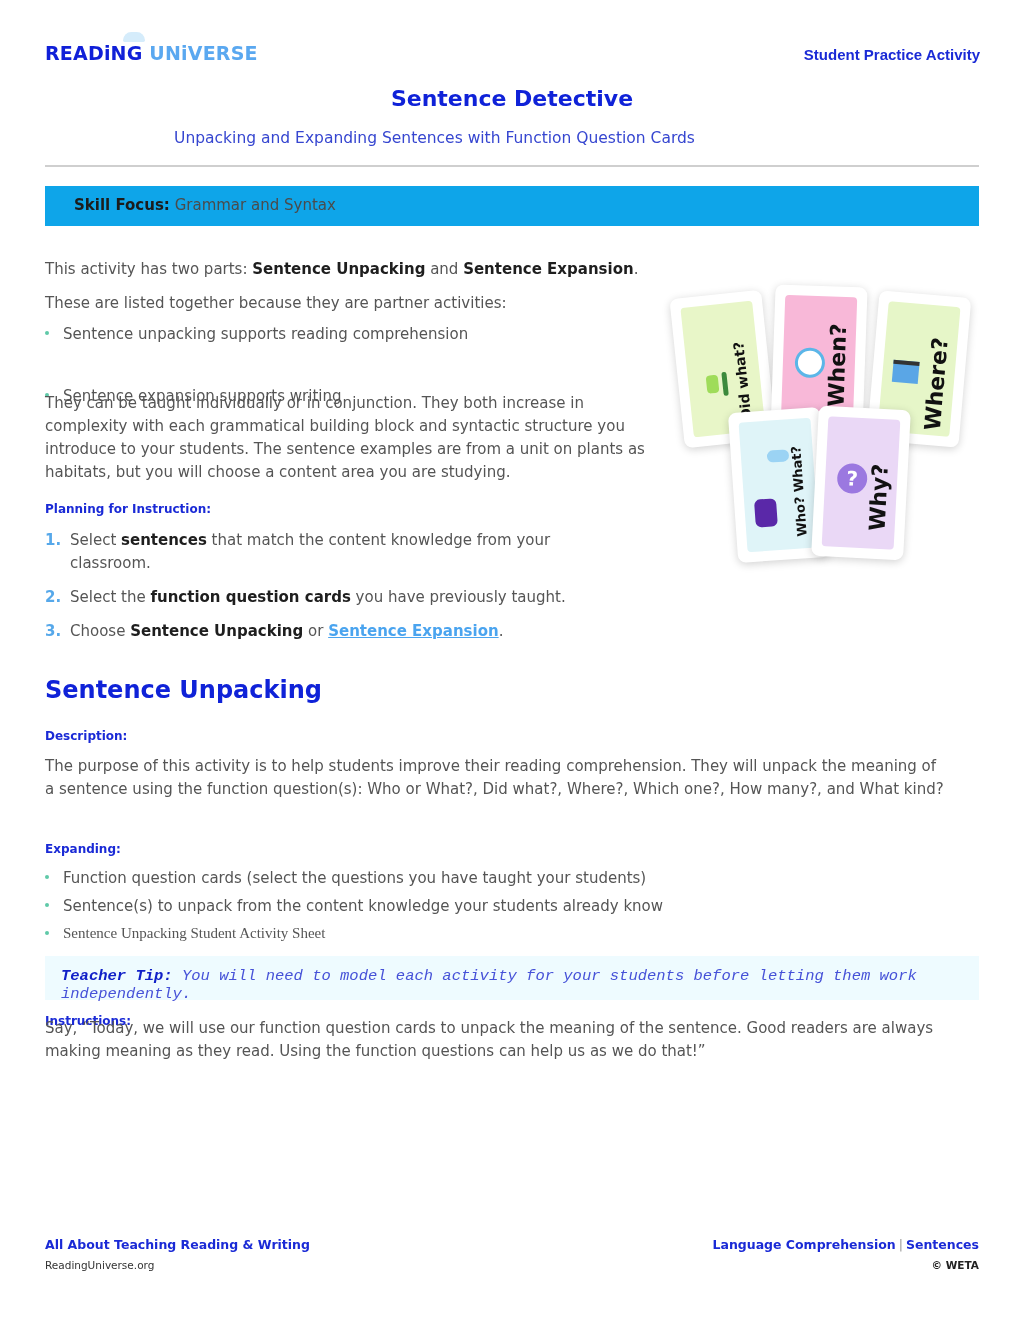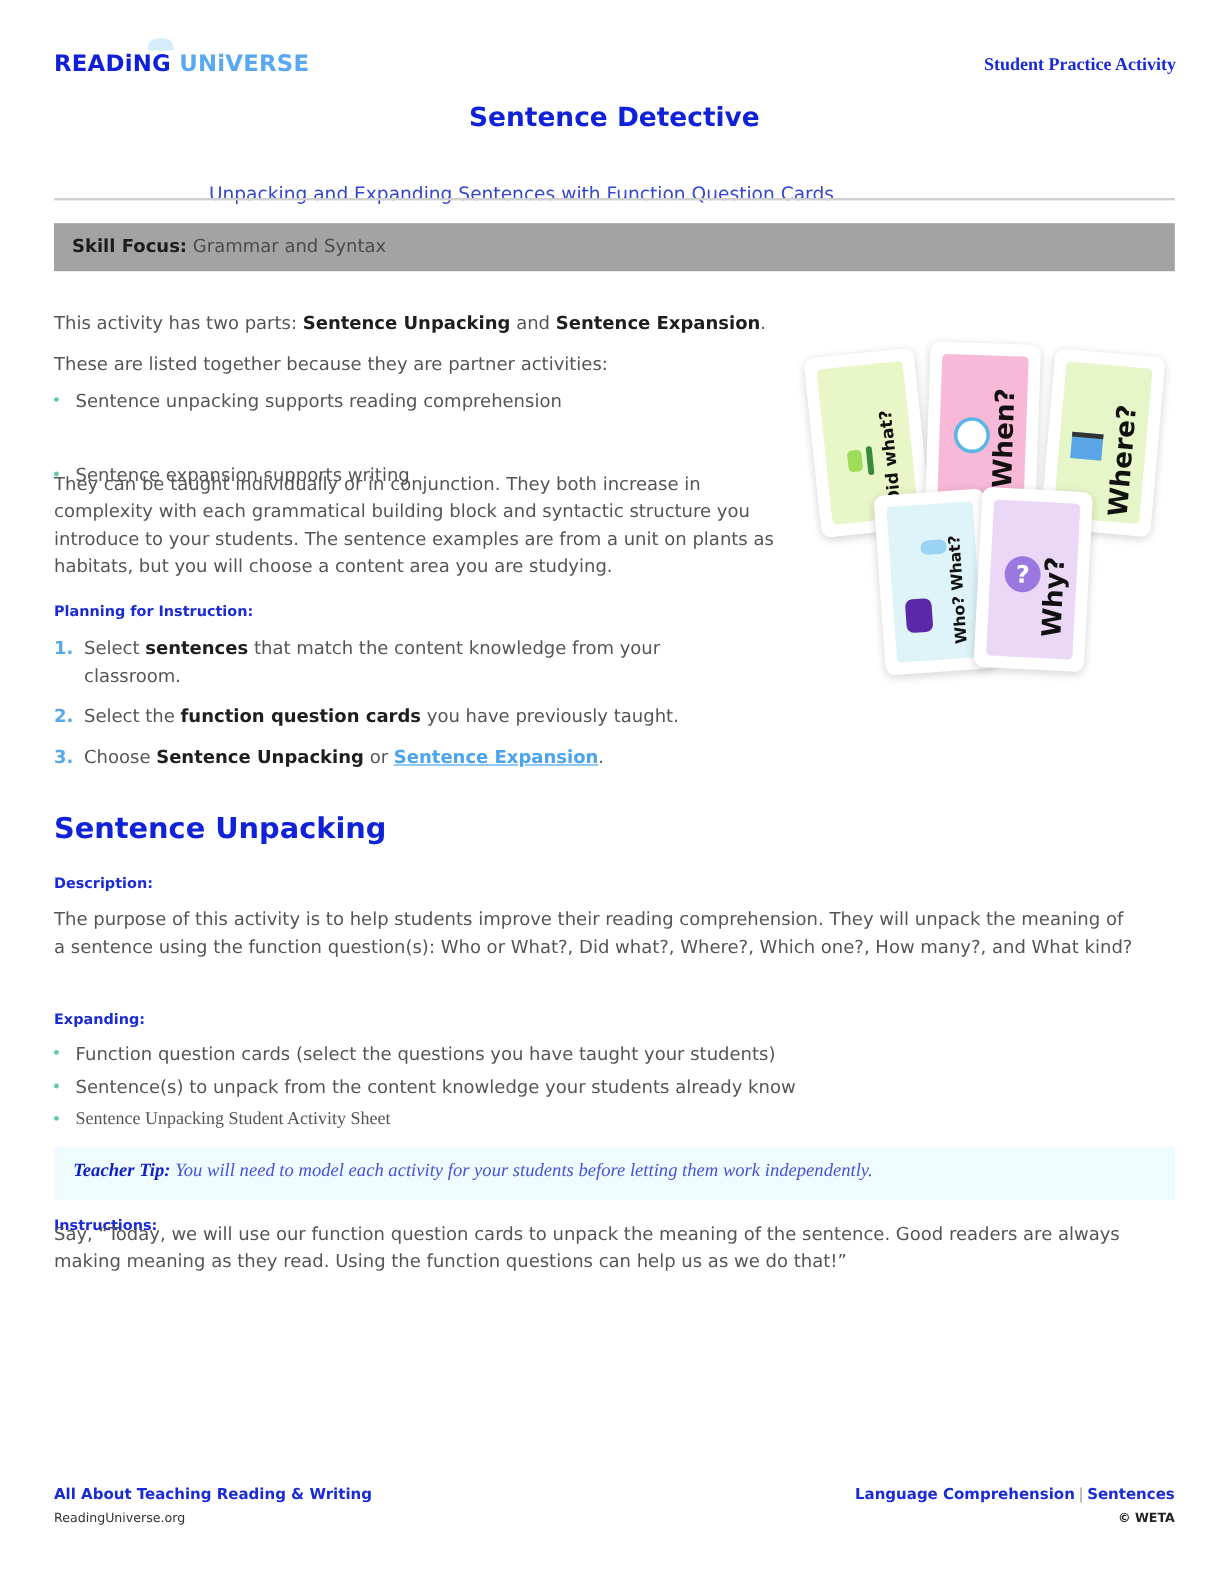--- a/index.html
+++ b/index.html
@@ -16,39 +16,39 @@
       font-weight: bold; font-size: 19px; letter-spacing: 0.2px;
     }
     .logo .reading { color: #1020d8; }
     .logo .universe { color: #5aa8f0; }
     .logo .cloud {
       position: absolute; left: 78px; top: -10px; width: 22px; height: 10px;
       background: #d5ecfb; border-radius: 10px 10px 2px 2px;
     }
     .top-right {
       position: absolute; right: 44px; top: 46px;
-      font-family: Liberation Serif, serif; font-weight: bold; font-size: 15px;
+      font-family: Liberation Sans, sans-serif; font-weight: bold; font-size: 15px;
       color: #1a2ad6;
     }
     .title {
       position: absolute; left: 0; width: 1024px; top: 86px; text-align: center;
       font-family: "DejaVu Sans", sans-serif; font-weight: bold; font-size: 22px;
       color: #0f22d8;
     }
     .subtitle {
       position: absolute; left: 0; width: 869px; top: 129px; text-align: center;
-      font-family: "DejaVu Sans", sans-serif; font-size: 15.5px; color: #3646d0; margin-top: 24px;
+      font-family: "DejaVu Sans", sans-serif; font-size: 15.5px; color: #3646d0;
     }
     .rule {
       position: absolute; left: 45px; width: 934px; top: 165px; height: 2px;
       background: #cfcfcf;
     }
     .skill-box {
       position: absolute; left: 45px; width: 934px; top: 186px; height: 40px;
-      background: #a3a3a3; padding: 10px 15px;
+      background: #0ea5e9; padding: 10px 29px;
       font-family: "DejaVu Sans", sans-serif; font-size: 15px; color: #4b4b4b;
     }
     .skill-box b { color: #1c1c1c; }
     .body-text {
       font-family: "DejaVu Sans", sans-serif; font-size: 15px; color: #555;
       line-height: 23px;
     }
     .body-text b { color: #1e1e1e; }
     .abs { position: absolute; }
     .bullet {
@@ -73,21 +73,21 @@
     .num-item b { color: #1e1e1e; }
     .num-item a { color: #4aa4ef; text-decoration: underline; font-weight: bold; }
     .h-section {
       position: absolute; left: 45px; top: 676px;
       font-family: "DejaVu Sans", sans-serif; font-weight: bold; font-size: 24px;
       color: #0f22d8;
     }
     .tip-box {
       position: absolute; left: 45px; width: 934px; top: 956px; height: 44px;
       background: #eefbff; padding: 11px 16px;
-      font-family: Liberation Serif, serif; font-style: italic; font-size: 15.5px;
+      font-family: Liberation Mono, monospace; font-style: italic; font-size: 15.5px;
       color: #4652d8;
     }
     .tip-box b { color: #1020c8; }
     .footer-left-title {
       position: absolute; left: 45px; top: 1237px;
       font-family: "DejaVu Sans", sans-serif; font-weight: bold; font-size: 12.5px; color: #1a2ad6;
     }
     .footer-left-url {
       position: absolute; left: 45px; top: 1259px;
       font-family: "DejaVu Sans", sans-serif; font-size: 10.5px; color: #333;

